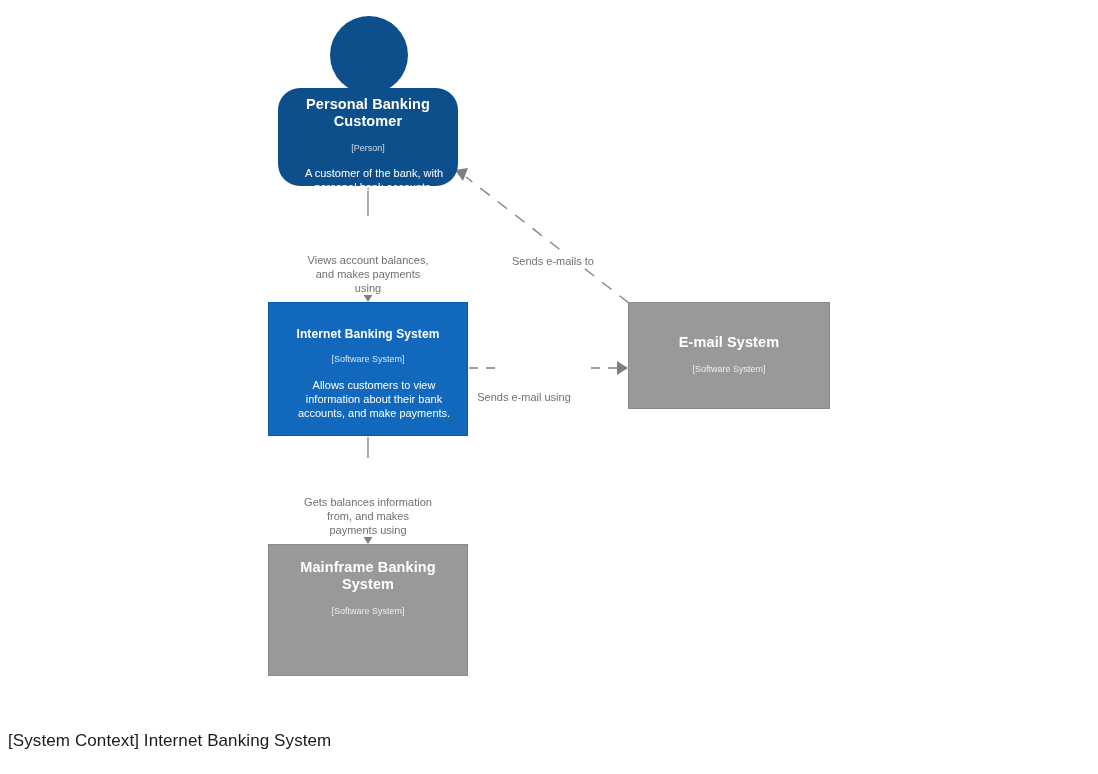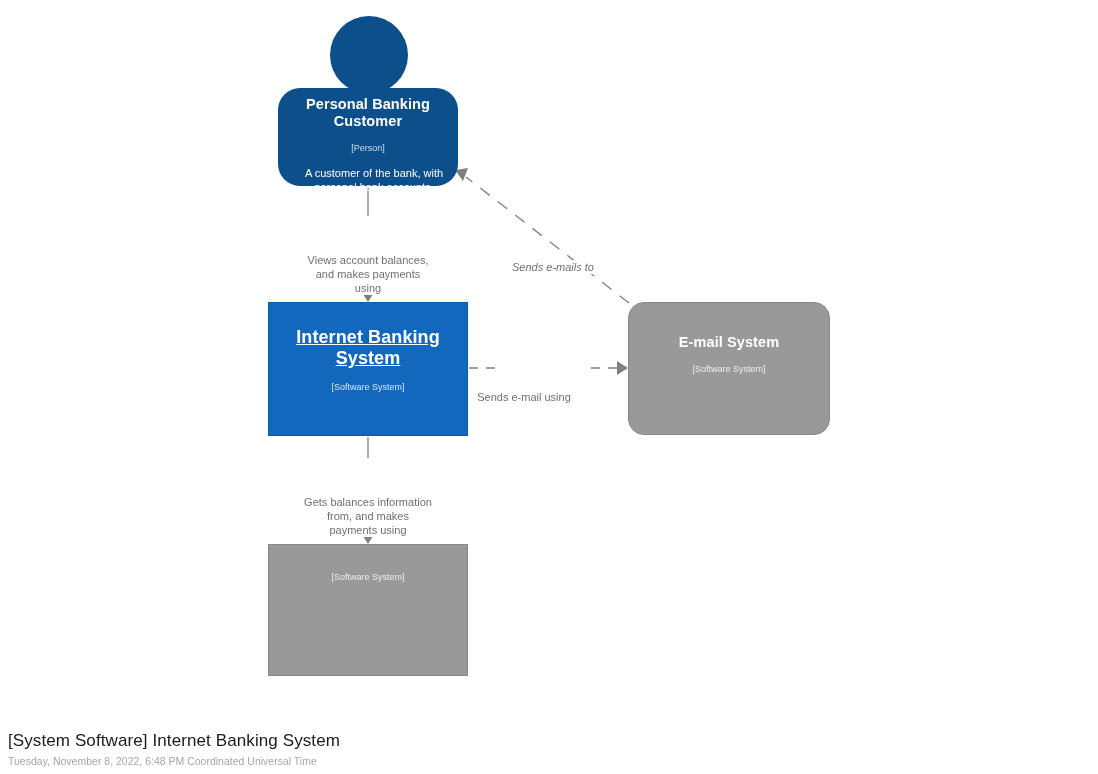--- a/index.html
+++ b/index.html
@@ -99,32 +99,31 @@
   }
   #internet-banking-system {
     left: 268px;
     top: 302px;
     width: 200px;
     height: 134px;
     background: #1168bd;
     border-color: #0b5ca6;
     padding-top: 24px;
   }
-  #internet-banking-system .n-name { font-size: 18px; text-decoration: underline; }
+  #internet-banking-system .n-name { font-size: 12px; }
   #internet-banking-system .n-type { color: #d8e6f4; }
 
   #email-system {
     left: 628px;
     top: 302px;
     width: 202px;
-    height: 133px;
+    height: 107px;
     background: #999999;
     border-color: #8a8a8a;
     padding-top: 31px;
-    border-radius: 16px;
   }
   #email-system .n-name { font-size: 14.5px; }
   #email-system .n-type { color: #ededed; }
 
   #mainframe-banking-system {
     left: 268px;
     top: 544px;
     width: 200px;
     height: 132px;
     background: #999999;
@@ -141,21 +140,21 @@
     font-size: 11px;
     line-height: 1.28;
     text-align: center;
     background: #ffffff;
     white-space: pre-line;
     margin-top: 36px;
   }
   #label-views-account  { left: 303px; top: 217px; width: 130px; }
   #label-gets-account   { left: 303px; top: 459px; width: 130px; }
   #label-sends-email-using { left: 477px; top: 354px; width: 94px; }
-  #label-sends-emails-to   { left: 500px; top: 224px; width: 106px; font-style: italic; }
+  #label-sends-emails-to   { left: 500px; top: 218px; width: 106px; }
 
   
   #footer {
     position: absolute;
     left: 8px;
     top: 729px;
     width: 700px;
   }
   #footer-title {
     font-size: 17px;
@@ -207,37 +206,38 @@
   </div>
   <div id="person-text" class="node">
     <div class="n-name">Personal Banking Customer</div>
     <div class="n-type">[Person]</div>
     <div class="n-desc">A customer of the bank, with personal bank accounts.</div>
   </div>
 
   <div id="internet-banking-system" class="node sys-box">
     <div class="n-name">Internet Banking System</div>
     <div class="n-type">[Software System]</div>
+    <div class="n-desc">Allows customers to view information about their bank accounts, and make payments.</div>
   </div>
 
   <div id="email-system" class="node sys-box">
     <div class="n-name">E-mail System</div>
     <div class="n-type">[Software System]</div>
   </div>
 
   <div id="mainframe-banking-system" class="node sys-box">
+    <div class="n-name">Mainframe Banking System</div>
     <div class="n-type">[Software System]</div>
   </div>
 
   <div id="label-views-account" class="edge-label">Views account balances, and makes payments using</div>
 
   <div id="label-sends-email-using" class="edge-label">Sends e-mail using</div>
 
   <div id="label-sends-emails-to" class="edge-label">Sends e-mails to</div>
 
   <div id="label-gets-account" class="edge-label">Gets balances information from, and makes payments using</div>
 
   <div id="footer">
-    <div id="footer-title">[System Software] Internet Banking System</div>
-    <div id="footer-subtitle">Tuesday, November 8, 2022, 6:48 PM Coordinated Universal Time</div>
+    <div id="footer-title">[System Context] Internet Banking System</div>
   </div>
 
 </div>
 
 </body></html>

